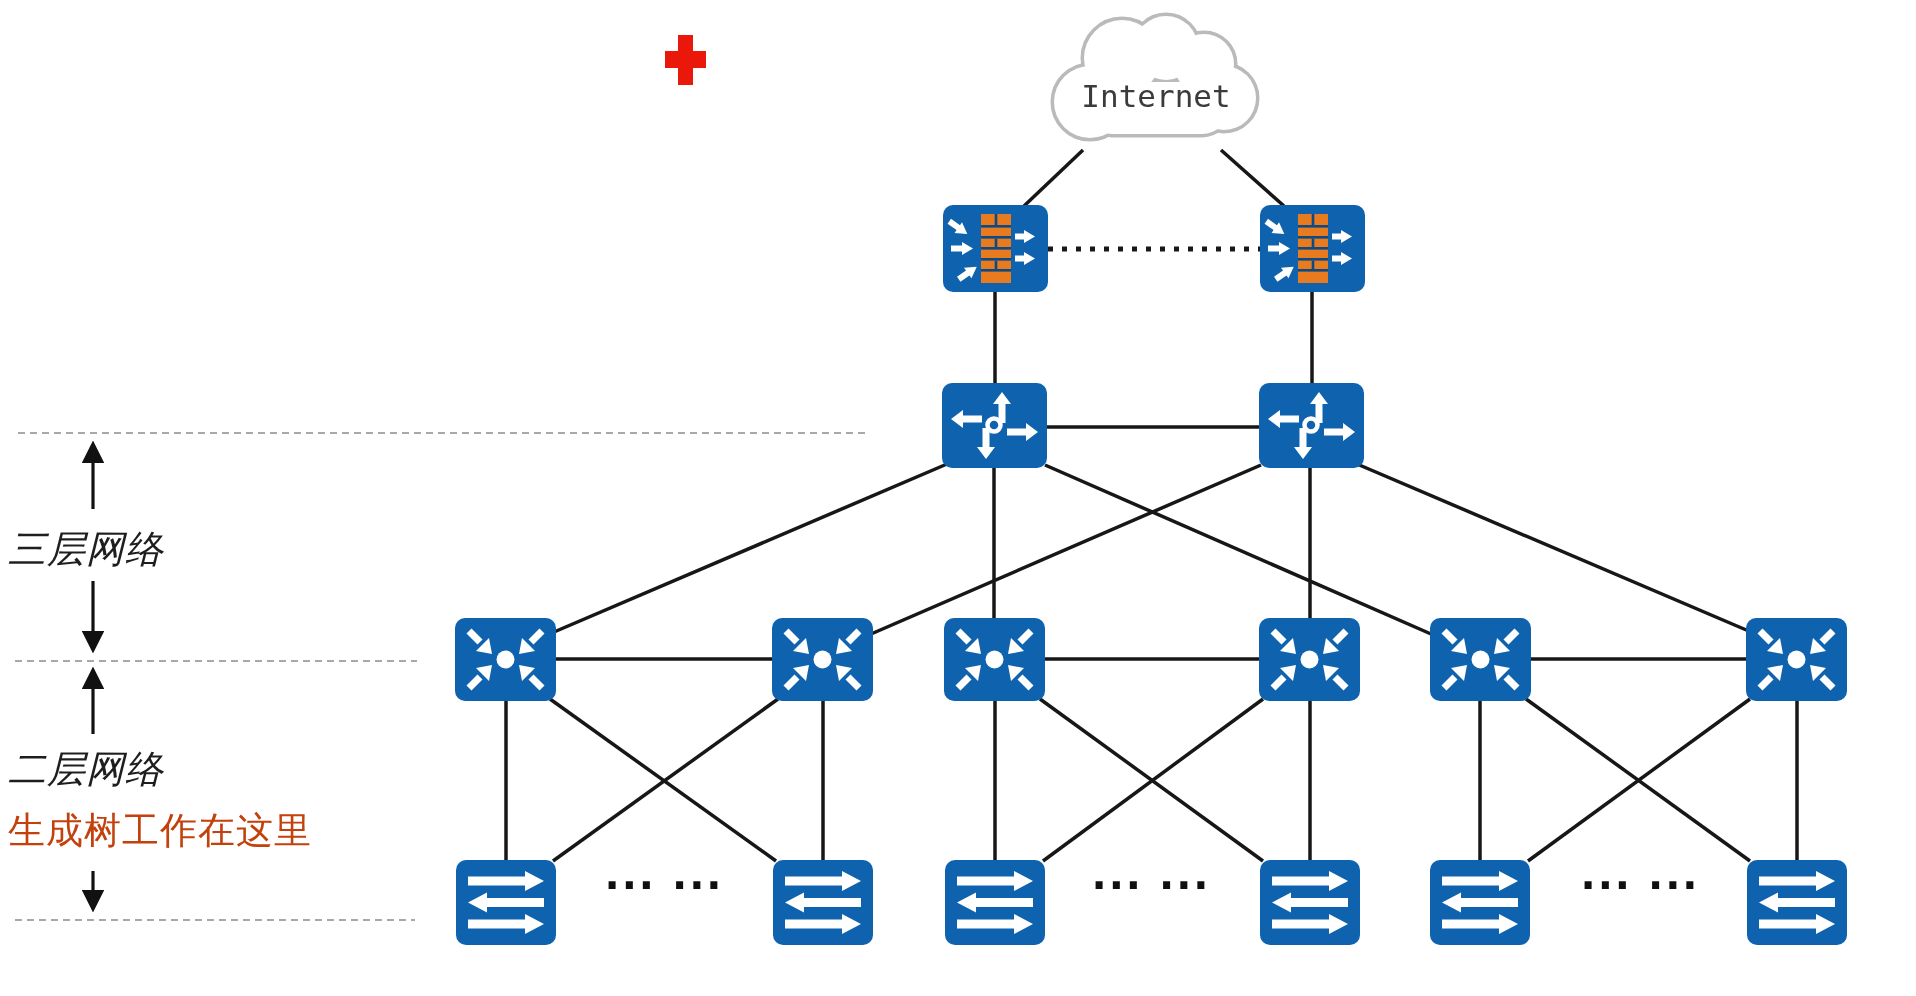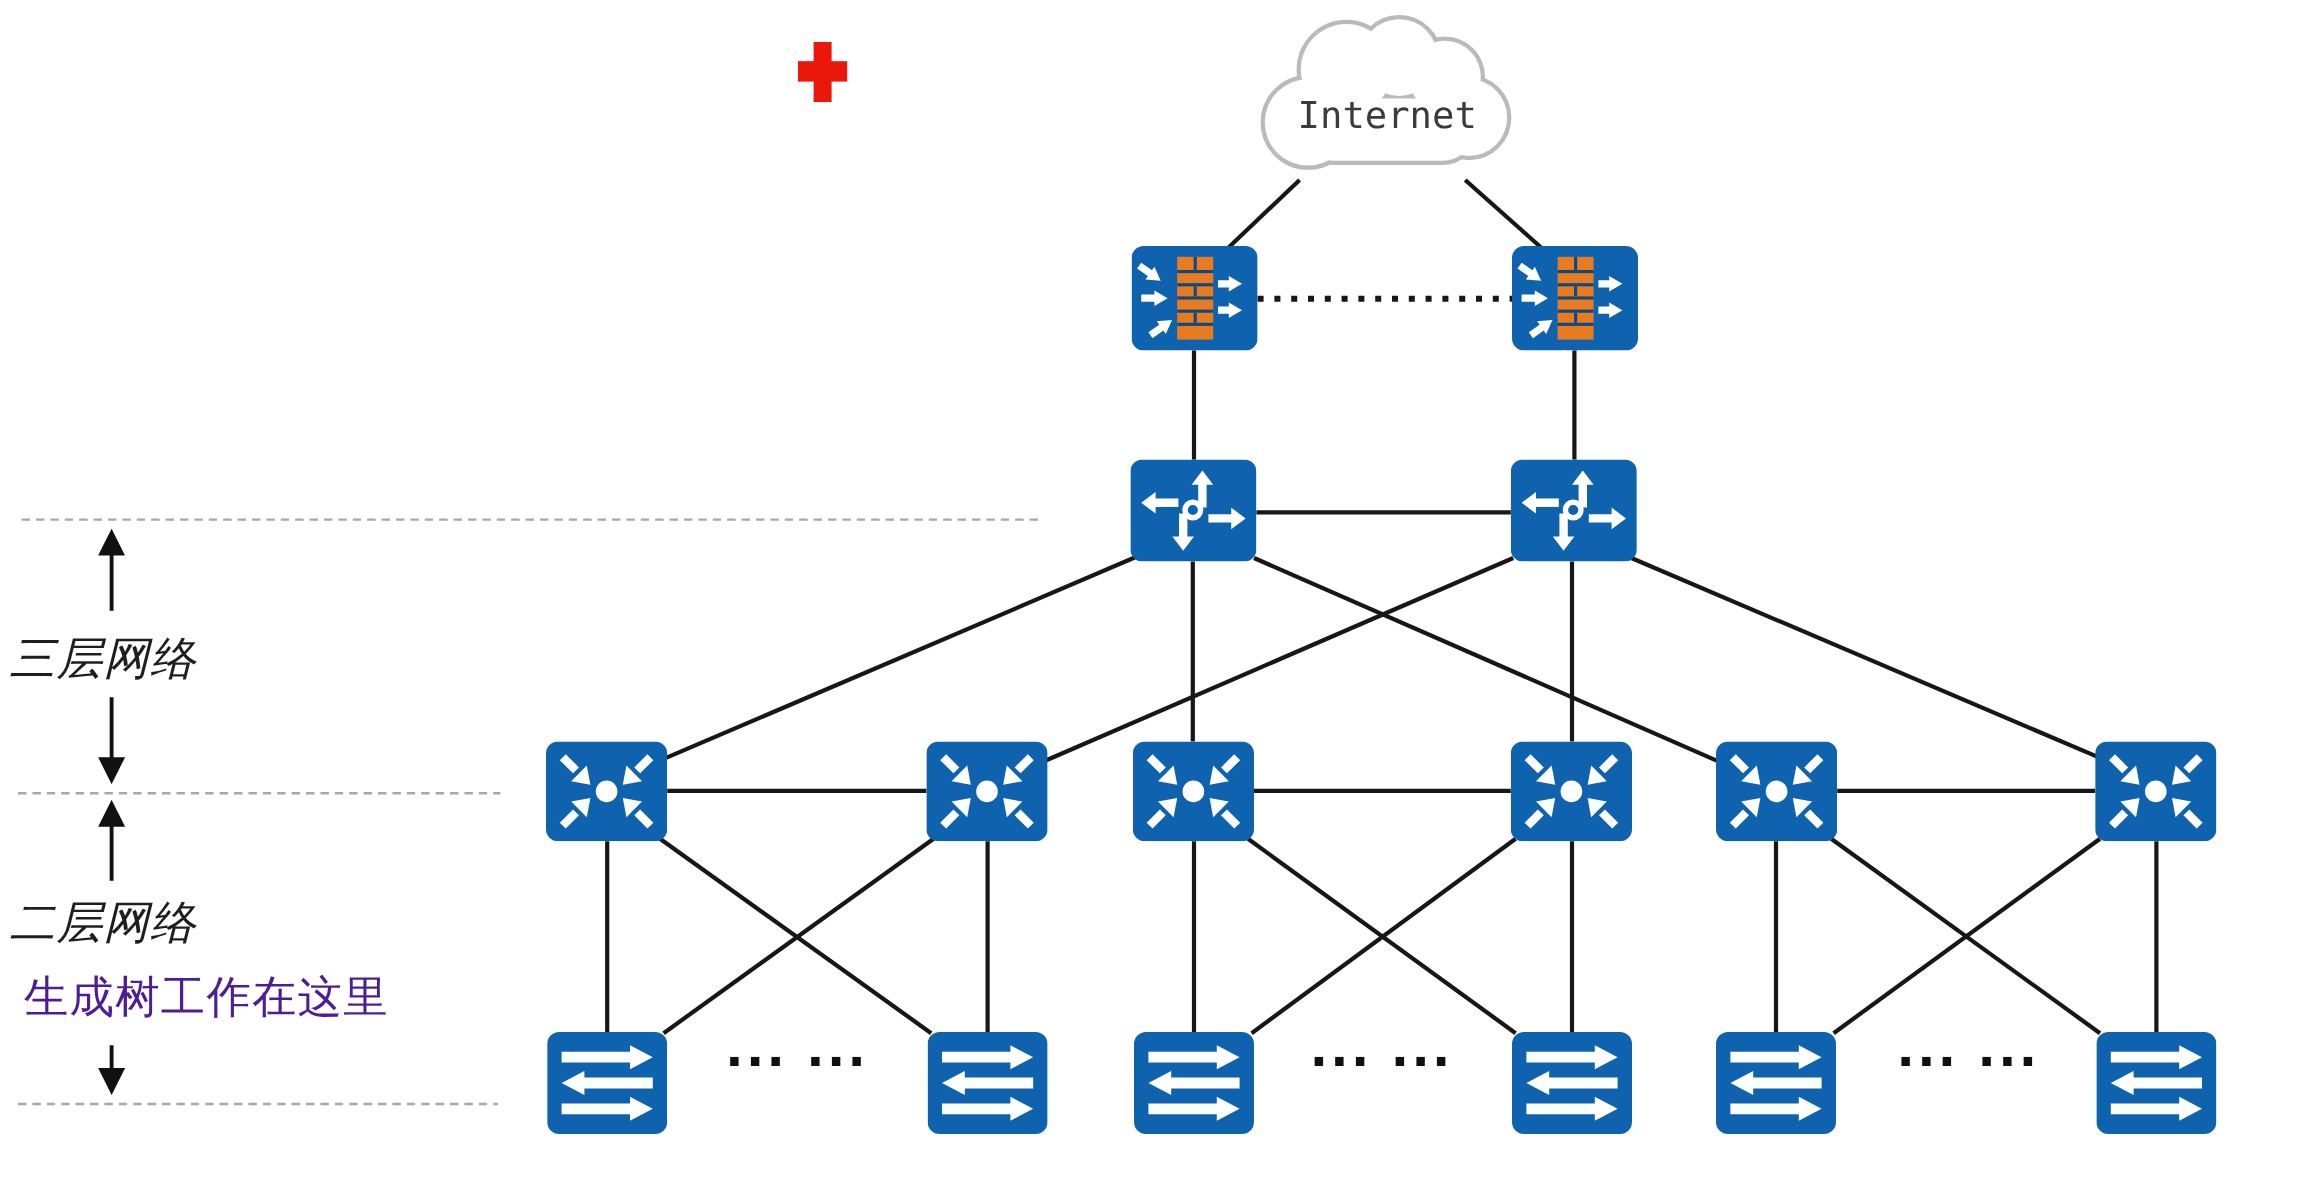--- a/index.html
+++ b/index.html
@@ -15,21 +15,21 @@
   .boundary{stroke:#a8a8a8;stroke-width:2;stroke-dasharray:7 5;}
   .range-arrow{stroke:#111111;stroke-width:3.2;}
   
   #cloud{position:absolute;left:1038px;top:6px;width:232px;height:156px;}
   #cloud svg{width:100%;height:100%;display:block;}
   #cloud text{font-family:"DejaVu Sans Mono","Liberation Mono",monospace;font-size:31px;fill:#3b3b3b;}
   
   .layer-label{position:absolute;left:8px;font-size:38px;color:#1e1e1e;letter-spacing:1px;white-space:nowrap;font-style:italic;}
   #label-l3{top:524px;}
   #label-l2{top:744px;}
-  #label-stp{position:absolute;left:20px;top:806px;font-size:37px;color:#4c1d95;letter-spacing:1px;white-space:nowrap;text-align:right;}
+  #label-stp{position:absolute;left:8px;top:806px;font-size:37px;color:#c2410c;letter-spacing:1px;white-space:nowrap;text-align:right;}
   
   .dots{position:absolute;transform:translateX(-50%);font-weight:700;font-size:40px;letter-spacing:2px;color:#101010;white-space:pre;}
   #dots-1{left:664px;top:852px;}
   #dots-2{left:1151px;top:852px;}
   #dots-3{left:1640px;top:852px;}
   
   #red-cross{position:absolute;left:665px;top:35px;width:41px;height:50px;}
   #red-cross .v{position:absolute;left:13px;top:0;width:15px;height:50px;background:#ea170b;}
   #red-cross .h{position:absolute;left:0;top:16px;width:41px;height:17px;background:#ea170b;}
 </style>

